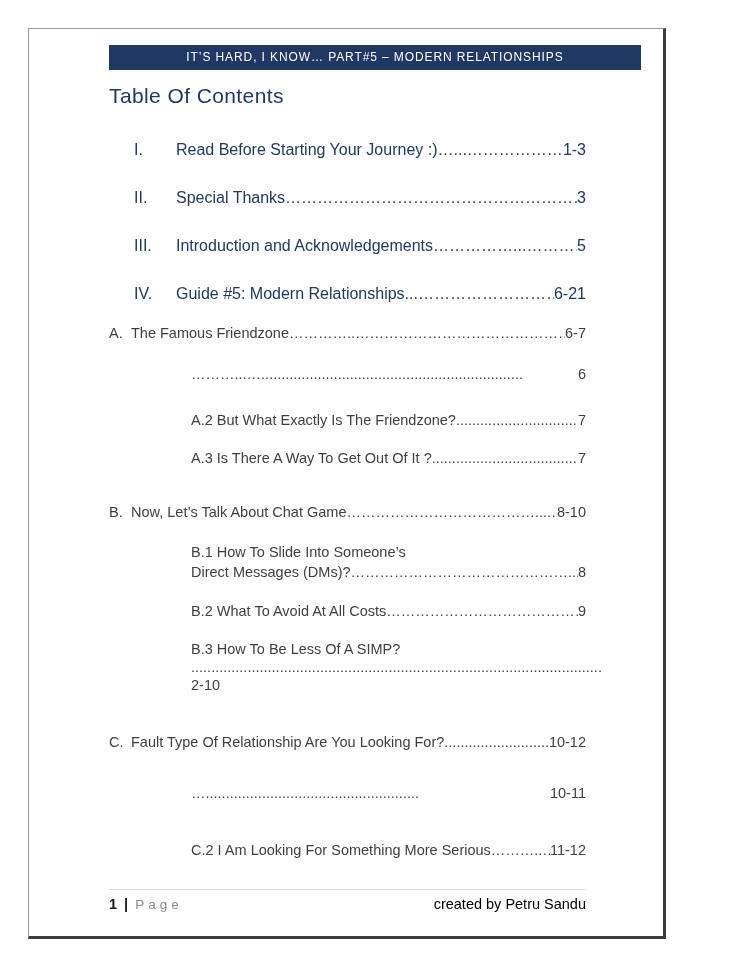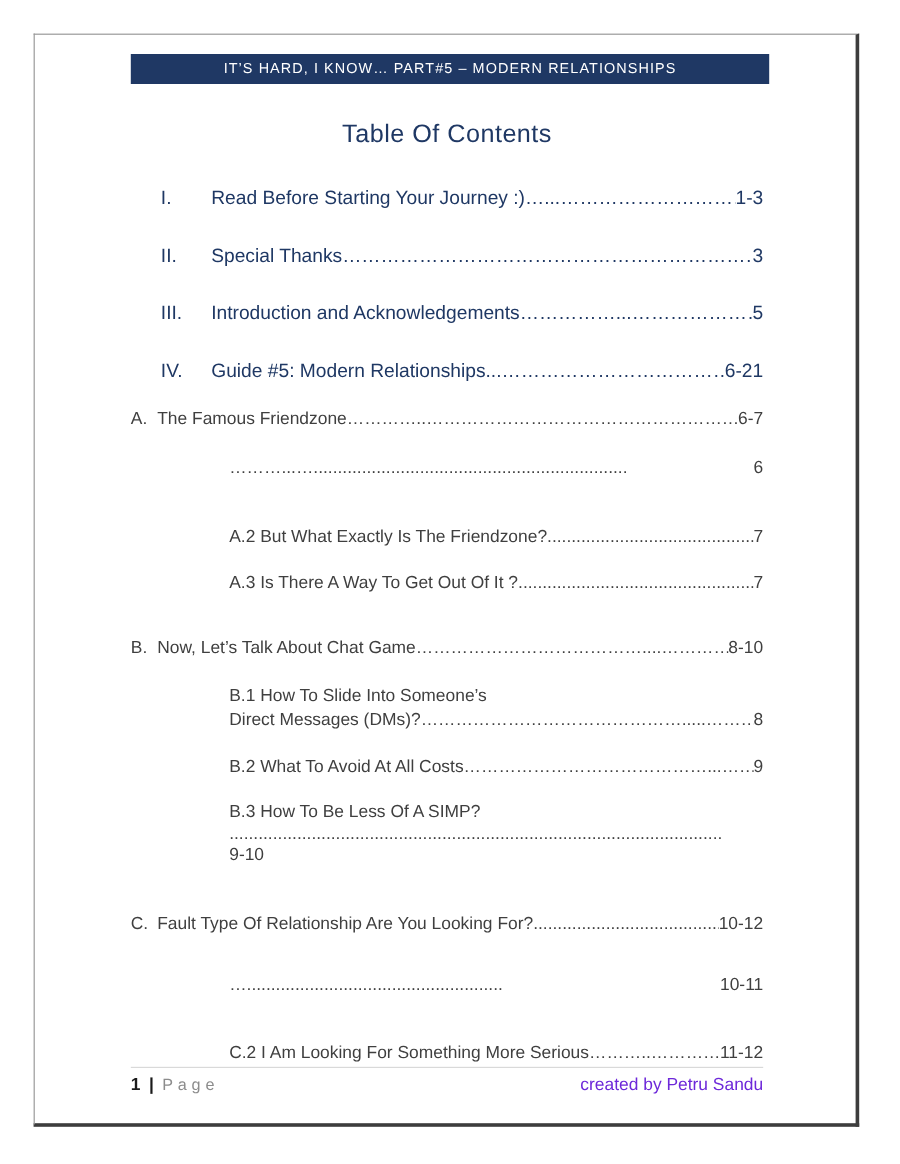--- a/index.html
+++ b/index.html
@@ -1,21 +1,21 @@
 <!DOCTYPE html>
 <html><head>
 <meta charset="utf-8">
 <style>
   * { margin: 0; padding: 0; box-sizing: border-box; }
   html, body { width: 750px; height: 970px; background: #ffffff;
     font-family: "Liberation Sans", "DejaVu Sans", sans-serif; }
 
   .page {
     position: relative;
-    width: 688px; height: 911px;
+    width: 638px; height: 911px;
     margin: 28px 28px 0 28px;
     background: #ffffff;
     border-top: 1px solid #9a9a9a;
     border-left: 1px solid #9a9a9a;
     border-right: 3px solid #3d3d3d;
     border-bottom: 3px solid #3d3d3d;
     overflow: hidden;
   }
 
   .content { padding: 0 77px 0 80px; }
@@ -26,26 +26,25 @@
     background: #1f3864;
     color: #ffffff;
     font-size: 12px;
     letter-spacing: 0.9px;
     line-height: 25px;
     text-align: center;
     white-space: nowrap;
   }
 
   .doc-title {
-    margin-top: 30px;
+    margin-top: 14px;
     font-size: 21px;
     font-weight: normal;
     letter-spacing: 0.4px;
     color: #1f3864;
-    text-align: center;
   }
 
   .toc-roman { margin-top: 32px; }
   .roman-row {
     display: flex; align-items: baseline;
     padding-left: 25px;
     font-size: 16px; line-height: 20px;
     color: #1f3864;
     margin-bottom: 28px;
     white-space: nowrap;
@@ -60,21 +59,21 @@
   .sec-row, .sub-row {
     display: flex; align-items: baseline;
     line-height: 18px; white-space: nowrap;
   }
   .sec-label { flex: none; width: 22px; }
   .sub-row { margin-left: 82px; }
   .sub-plain { margin-left: 82px; line-height: 18px; white-space: nowrap; }
 
   .sec-a { margin-top: 20px; }
   .sub-a1 { margin-top: 23px; }
-  .sub-a2 { margin-top: 40px; }
+  .sub-a2 { margin-top: 28px; }
   .sub-a3 { margin-top: 20px; }
   .sec-b { margin-top: 36px; }
   .sub-b1a { margin-top: 22px; }
   .sub-b1b { margin-top: 2px; }
   .sub-b2 { margin-top: 21px; }
   .sub-b3 { margin-top: 20px; flex-direction: column; }
   .sec-c { margin-top: 39px; }
   .sub-c1 { margin-top: 33px; }
   .sub-c2 { margin-top: 39px; }
 
@@ -82,21 +81,21 @@
     position: absolute;
     left: 80px; right: 77px; bottom: 24px;
     border-top: 1px solid #d9d9d9;
     padding-top: 6px;
     display: flex; justify-content: space-between; align-items: baseline;
   }
   .footer-left { display: flex; align-items: baseline; font-size: 14.5px; }
   .footer-page-num { font-weight: bold; color: #1a1a1a; }
   .footer-sep { font-weight: bold; color: #1a1a1a; margin: 0 7px; }
   .footer-page-word { color: #8c8c8c; letter-spacing: 4px; font-size: 13.5px; }
-  .footer-credit { color: #6d28d9; font-size: 14.5px; }
+  .footer-credit { color: #000000; font-size: 14.5px; }
 </style>
 </head>
 <body>
 
 <div class="page">
   <div class="content">
 
     <div class="banner">IT’S HARD, I KNOW… PART#5 – MODERN RELATIONSHIPS</div>
 
     <h1 class="doc-title">Table Of Contents</h1>
@@ -164,21 +163,21 @@
           <span class="pg">8</span>
       </div>
       <div class="sub-row sub-b2">
         <span>B.2 What To Avoid At All Costs</span>
           <span class="ldr">……………………………………...…………………………………</span>
           <span class="pg">9</span>
       </div>
       <div class="sub-row sub-b3">
         <span>B.3 How To Be Less Of A SIMP?</span>
           <span class="ldr">......................................................................................................</span>
-          <span class="pg">9-10</span>
+          <span class="pg">2-10</span>
       </div>
 
       <div class="sec-row sec-c">
         <span class="sec-label">C.</span>
           <span>Fault Type Of Relationship Are You Looking For?</span>
           <span class="ldr">..................................................................................</span>
           <span class="pg">10-12</span>
       </div>
       <div class="sub-row sub-c1">
           <span class="ldr">….....................................................</span>

